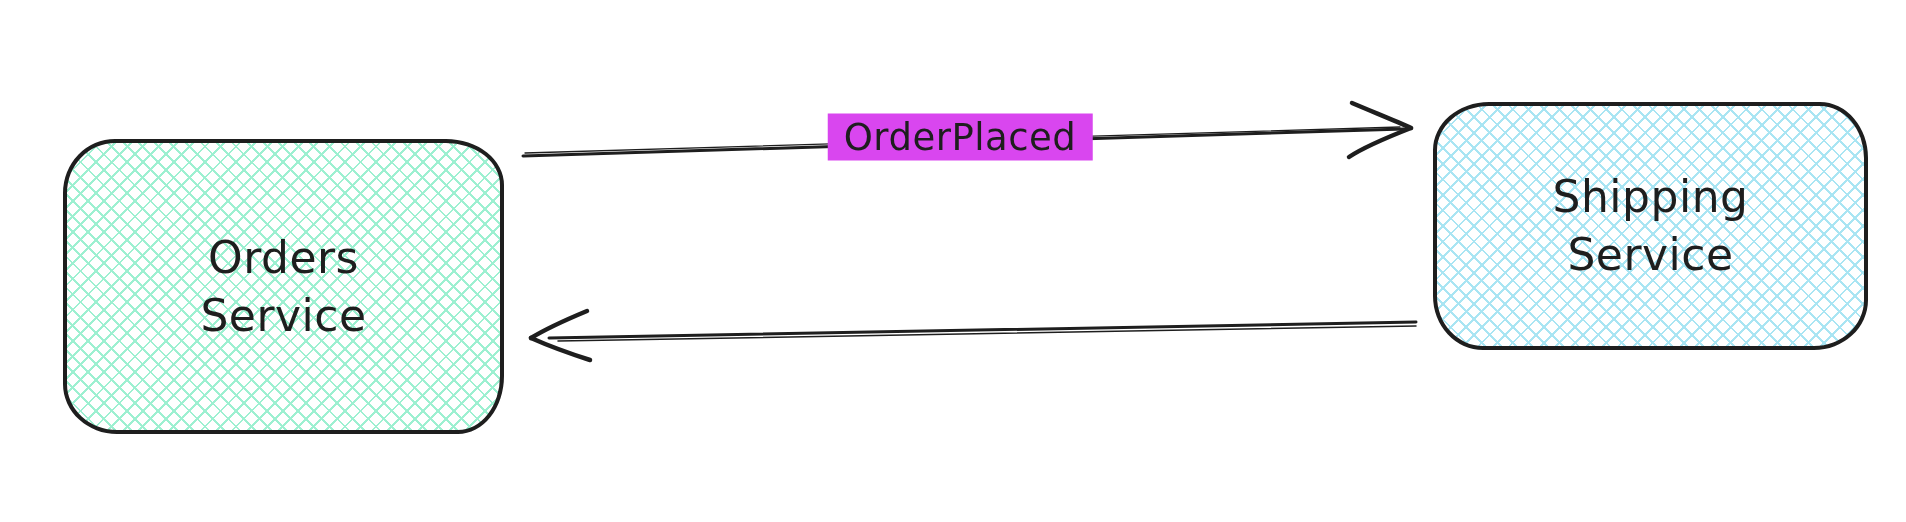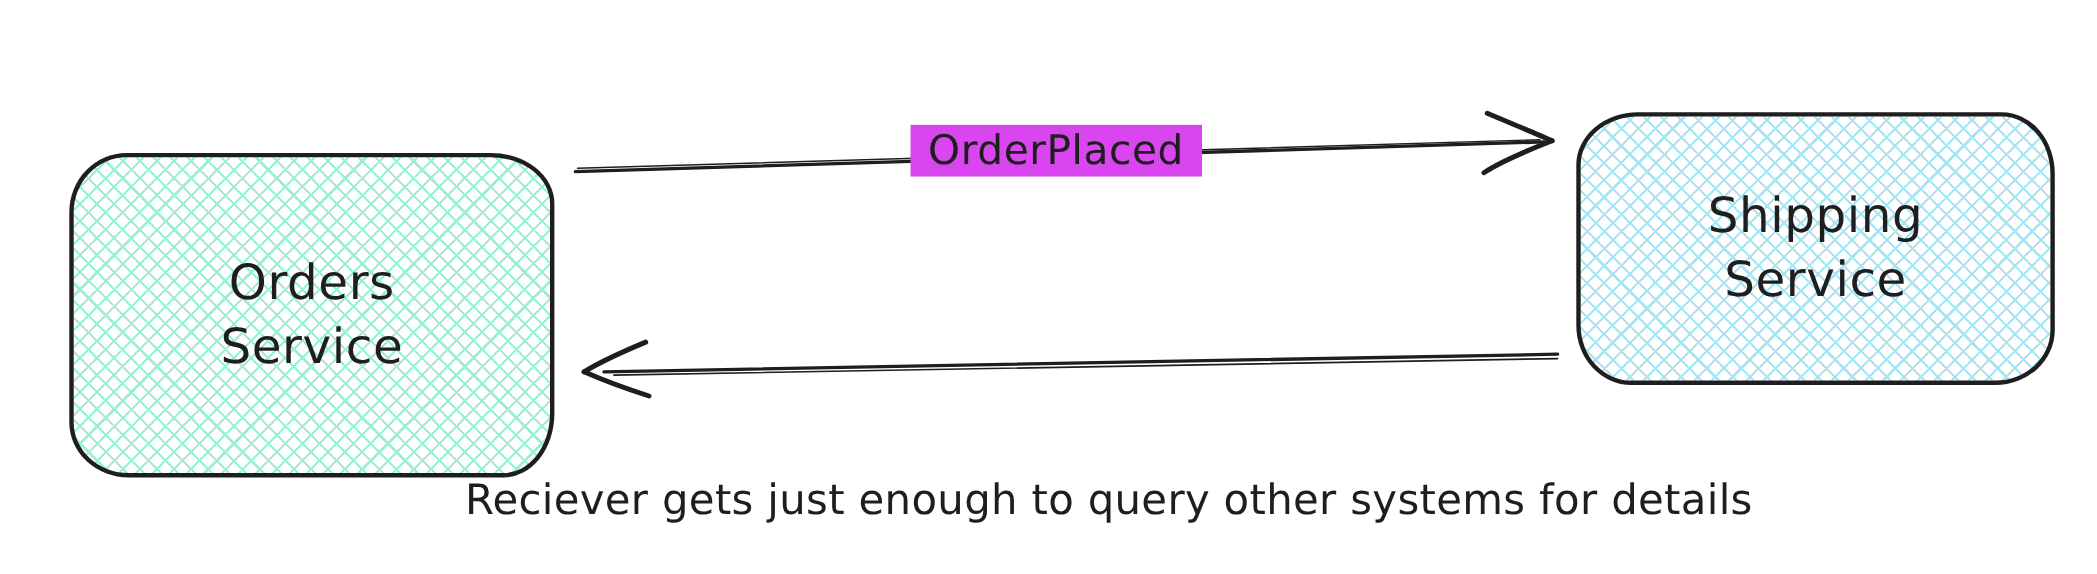--- a/index.html
+++ b/index.html
@@ -117,15 +117,14 @@
   </div>
 
   <div class="node node-shipping">
     <span class="node-label">Shipping
 Service</span>
   </div>
 
   <div class="edge-label edge-label-top">OrderPlaced</div>
 
 
-  <div class="caption">Reciever gets just enough to query other systems for details</div>
 
 </div>
 
 </body></html>

